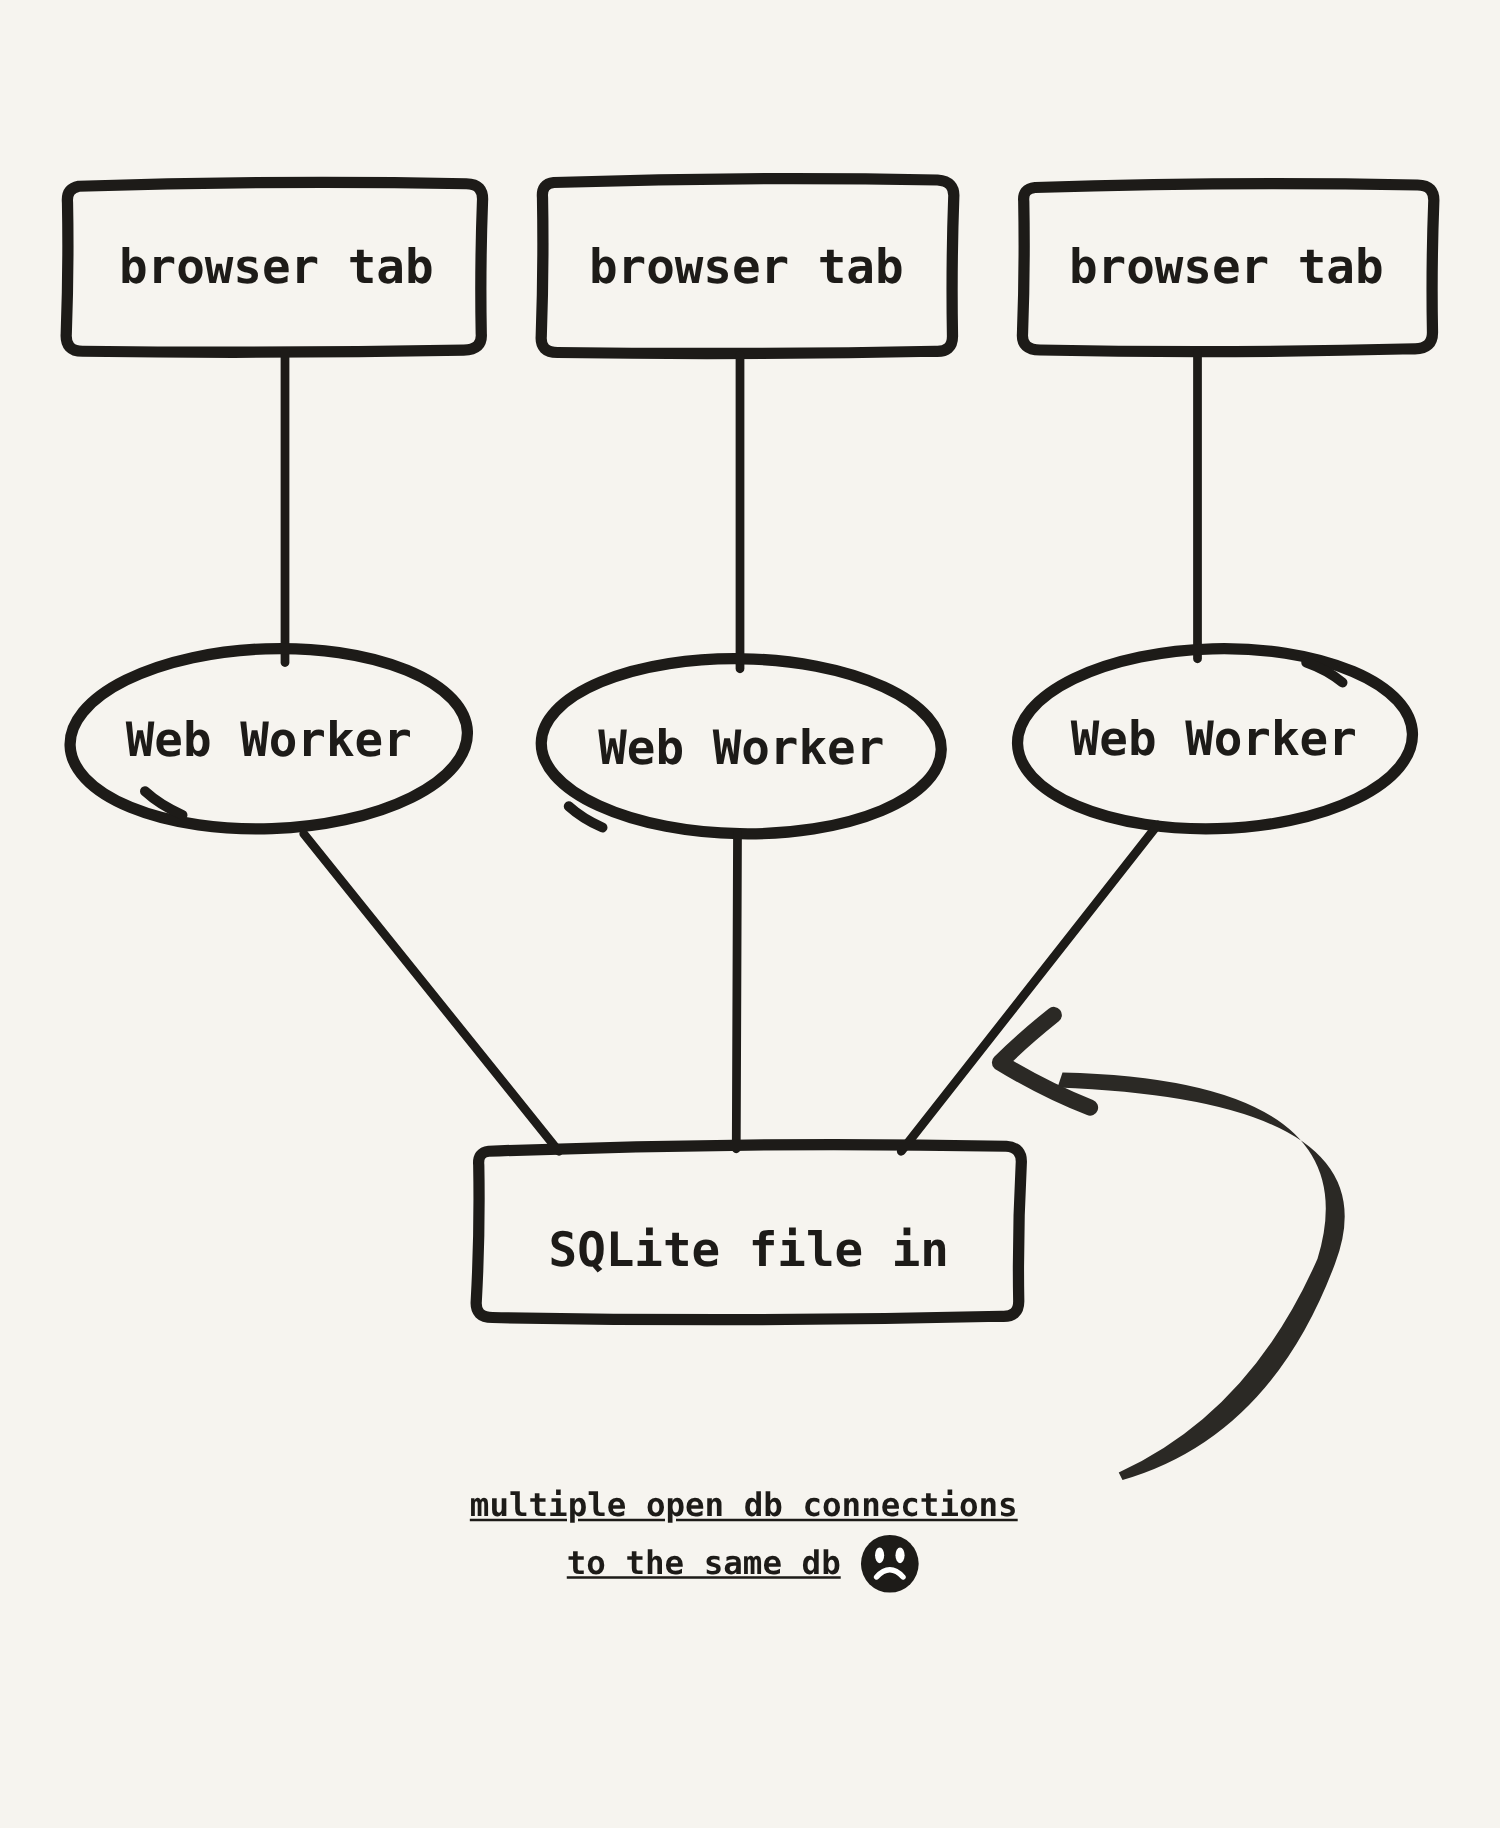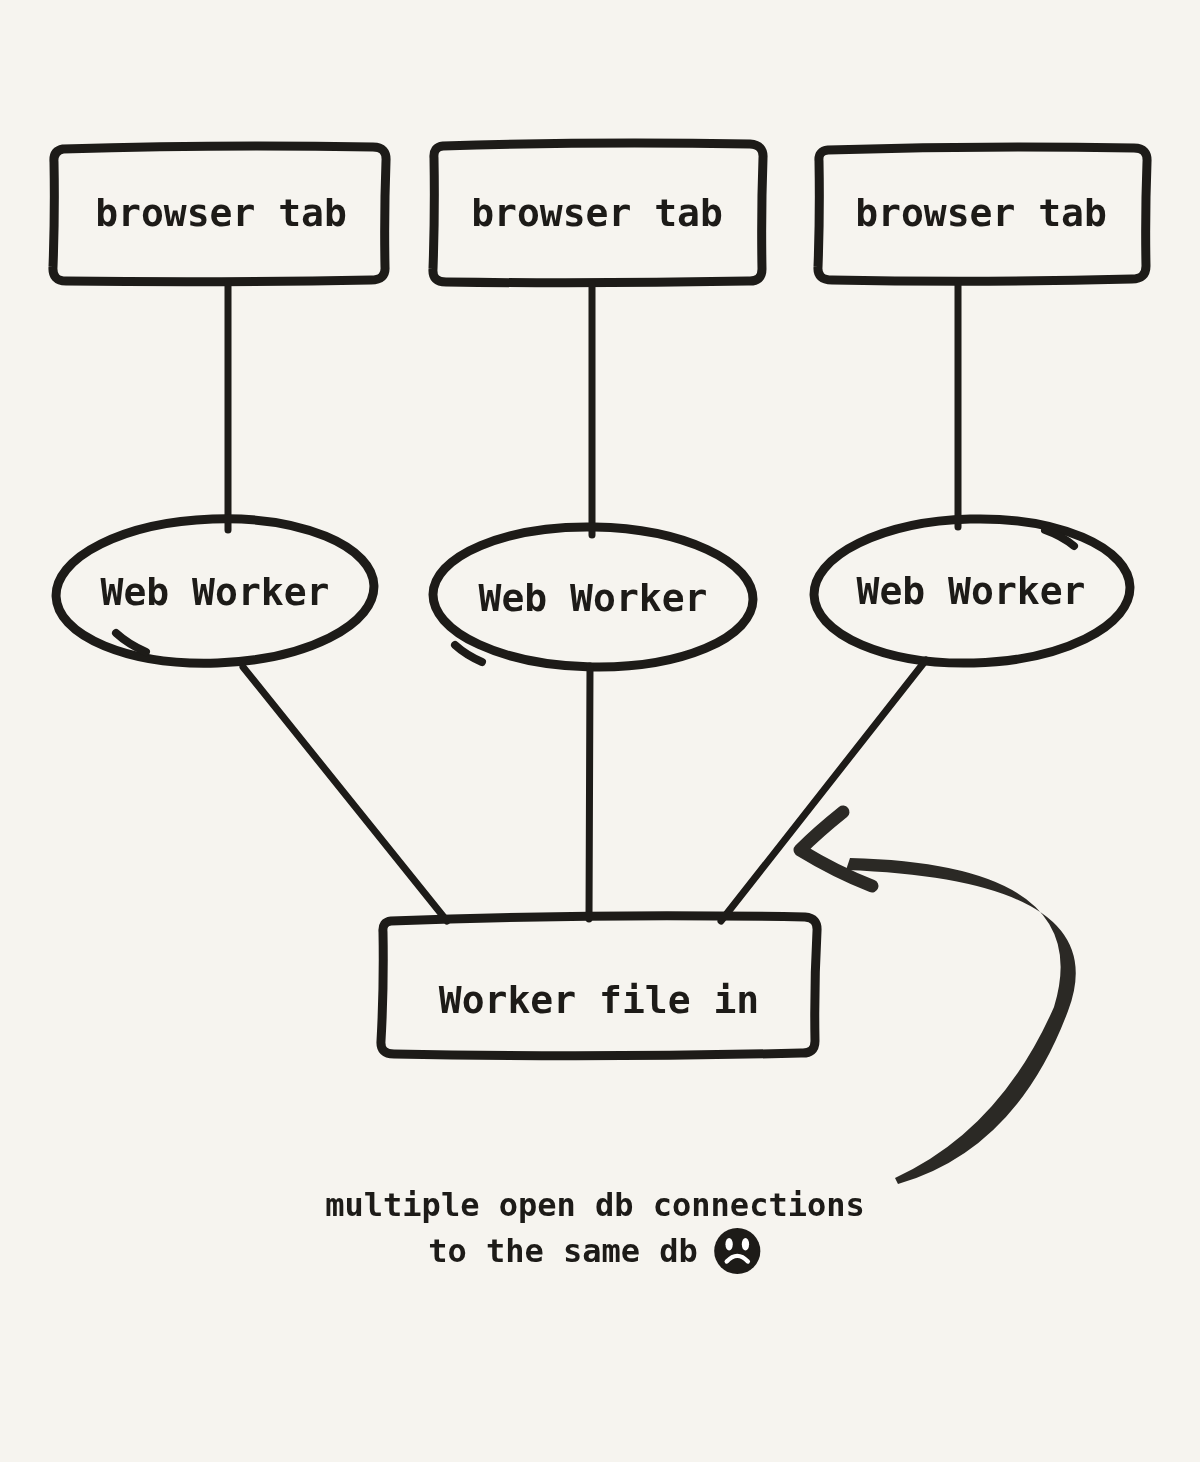--- a/index.html
+++ b/index.html
@@ -45,23 +45,24 @@
   .sqlite-label{
     text-align:center;
     line-height:40px;
   }
   .caption{
     position:absolute;
     left:595px;
     top:1182px;
     transform:translateX(-50%);
     color:var(--ink);
-    font-size:32px;
+    font-size:26px;
     font-weight:bold;
     text-align:right;
+    text-decoration:underline;
   }
   .caption-line1{
     line-height:46px;
     white-space:nowrap;
   }
   .caption-line2{
     height:46px;
     display:flex;
     align-items:center;
     justify-content:center;
@@ -107,21 +108,21 @@
 
   <div class="label" style="left:221px;top:213px">browser tab</div>
   <div class="label" style="left:597px;top:213px">browser tab</div>
   <div class="label" style="left:981px;top:213px">browser tab</div>
 
   <div class="label" style="left:215px;top:592px">Web Worker</div>
   <div class="label" style="left:593px;top:598px">Web Worker</div>
   <div class="label" style="left:971px;top:591px">Web Worker</div>
 
   <div class="label sqlite-label" style="left:599px;top:1000px">
-    <div>Worker file in</div>
+    <div>SQLite file in</div>
   </div>
 
   <div class="caption">
     <div class="caption-line1">multiple open db connections</div>
     <div class="caption-line2">
       <span>to the same db</span>
       <svg class="emoji" width="50" height="50" viewBox="-26 -26 52 52">
         <circle class="face" r="24" cx="0" cy="0"></circle>
         <ellipse class="feature" cx="-8.5" cy="-7" rx="3.8" ry="6.5"></ellipse>
         <ellipse class="feature" cx="8.5" cy="-7" rx="3.8" ry="6.5"></ellipse>

